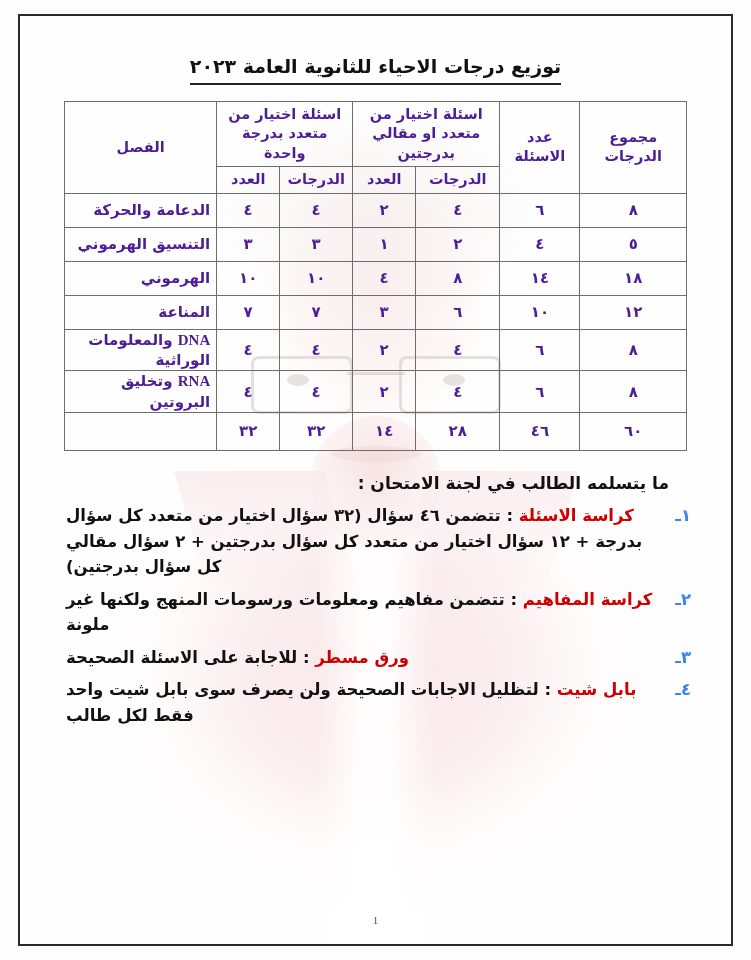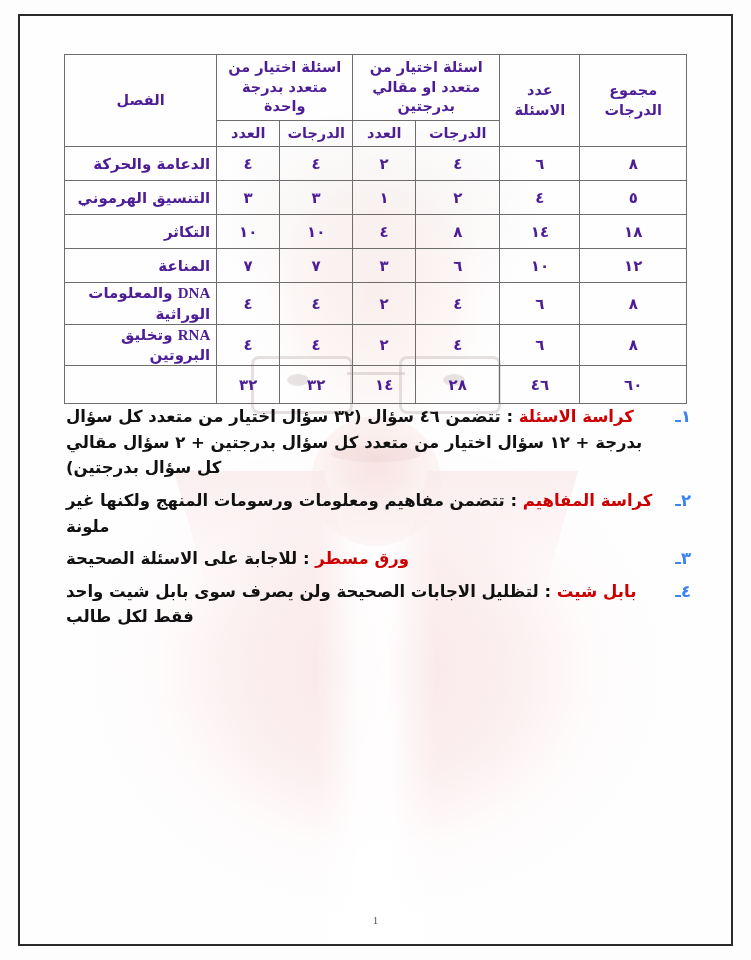--- a/index.html
+++ b/index.html
@@ -297,20 +297,21 @@
       <div class="wm-eye right"></div>
     </div>
     <div class="wm-mouth"></div>
     <div class="wm-veil"></div>
   </div>
 
   <div class="page-border"></div>
 
   <div class="content">
 
+    <h1 class="doc-title">توزيع درجات الاحياء للثانوية العامة ٢٠٢٣</h1>
 
     <table class="grades-table">
       <colgroup>
         <col class="col-total">
         <col class="col-count">
         <col class="col-marks2">
         <col class="col-num2">
         <col class="col-marks">
         <col class="col-num">
         <col class="col-chapter">
@@ -352,21 +353,21 @@
           <td class="chapter-cell"><span class="latin"></span><span>التنسيق الهرموني</span></td>
         </tr>
 
         <tr>
           <td>١٨</td>
           <td>١٤</td>
           <td>٨</td>
           <td>٤</td>
           <td>١٠</td>
           <td>١٠</td>
-          <td class="chapter-cell"><span class="latin"></span><span>التكاثر</span></td>
+          <td class="chapter-cell"><span class="latin"></span><span>الهرموني</span></td>
         </tr>
 
         <tr>
           <td>١٢</td>
           <td>١٠</td>
           <td>٦</td>
           <td>٣</td>
           <td>٧</td>
           <td>٧</td>
           <td class="chapter-cell"><span class="latin"></span><span>المناعة</span></td>
@@ -398,20 +399,21 @@
           <td>٢٨</td>
           <td>١٤</td>
           <td>٣٢</td>
           <td>٣٢</td>
           <td class="blank-cell"></td>
         </tr>
 
       </tbody>
     </table>
 
+    <h2 class="section-heading">ما يتسلمه الطالب في لجنة الامتحان :</h2>
 
     <ul class="items">
 
       <li class="item">
         <span class="item-marker">١ـ</span>
         <span class="item-body">
           <span class="item-lead">كراسة الاسئلة</span>
           <span class="item-text">: تتضمن ٤٦ سؤال (٣٢ سؤال اختيار من متعدد كل سؤال بدرجة + ١٢ سؤال اختيار من متعدد كل سؤال بدرجتين + ٢ سؤال مقالي كل سؤال بدرجتين)</span>
         </span>
       </li>

